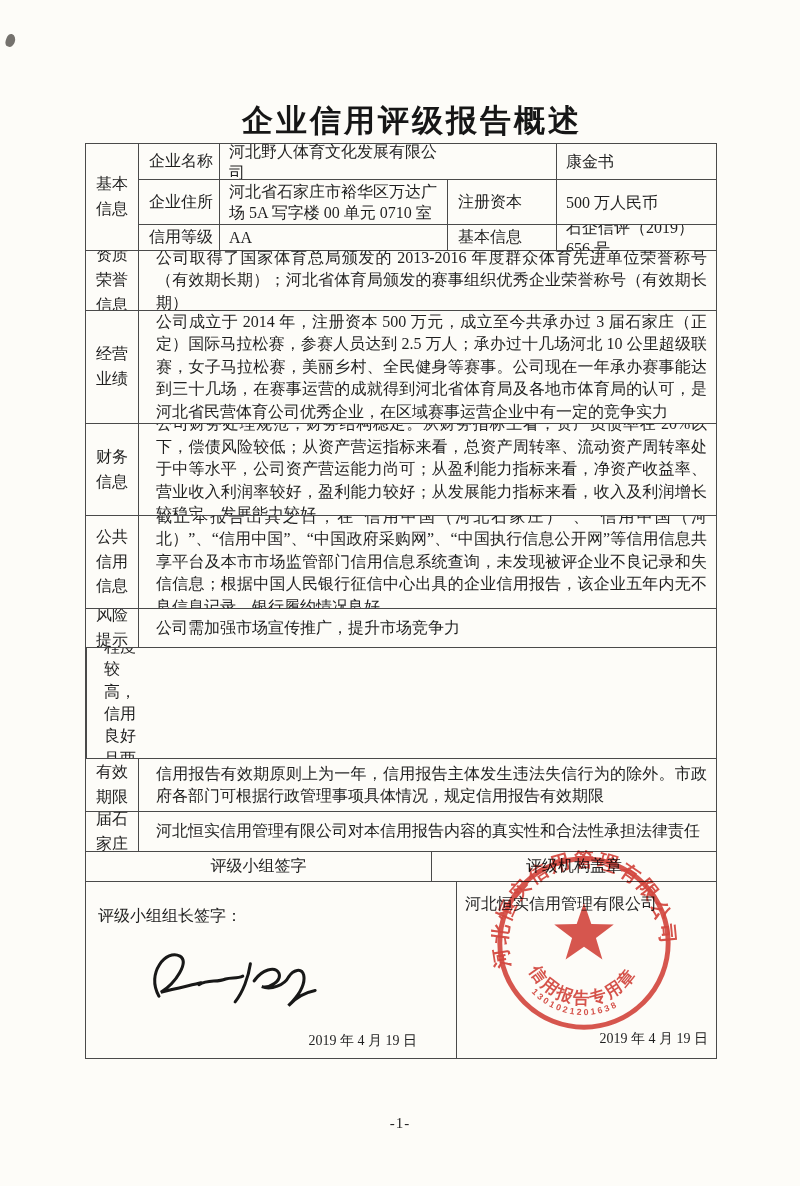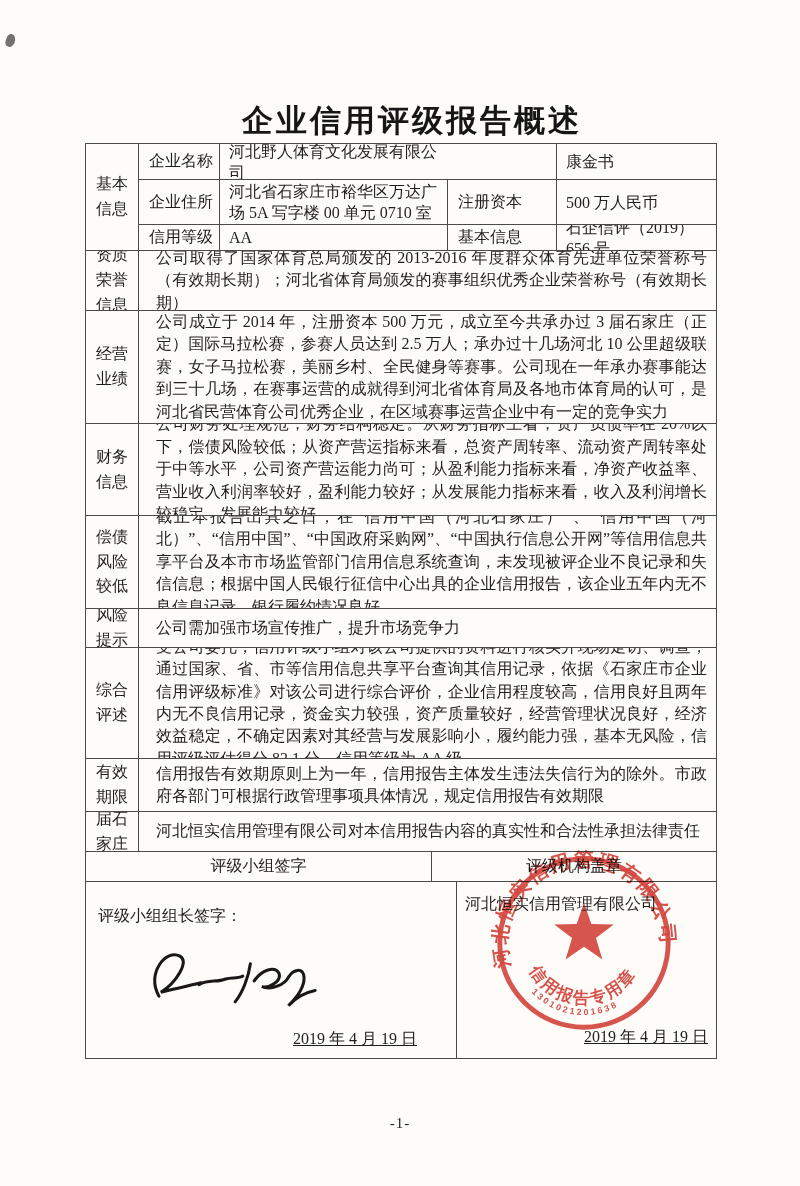--- a/index.html
+++ b/index.html
@@ -73,21 +73,21 @@
   .sigheader .hcell{display:flex;align-items:center;justify-content:center;}
   .sigheader .hcell.right{border-left:1.5px solid var(--line);}
   .sigbody{
     display:grid;grid-template-columns:345px 1fr;height:176px;
     border-top:1.5px solid var(--line);
   }
   .sigbody .scell{position:relative;}
   .sigbody .scell.right{border-left:1.5px solid var(--line);margin-left:25px;}
   .leader-label{position:absolute;left:12px;top:24px;}
   .scribble{position:absolute;left:52px;top:58px;}
-  .date{position:absolute;font-size:16px;white-space:nowrap;text-decoration:underline;}
+  .date{position:absolute;font-size:14px;white-space:nowrap;}
   .date.left{right:14px;bottom:8px;}
   .date.right{right:8px;bottom:10px;}
   .agency-name{position:absolute;left:8px;top:12px;z-index:1;white-space:nowrap;}
   .stamp{
     position:absolute;left:34px;top:-32px;z-index:2;
     mix-blend-mode:multiply;opacity:.9;
   }
   .pagenum{
     position:absolute;top:1115px;left:0;width:100%;
     text-align:center;font-size:15px;letter-spacing:1px;
@@ -139,35 +139,34 @@
     </div>
 
     <div class="sec" style="height:91px">
       <div class="head">财务信息</div>
       <div class="body">
           <div class="txt">公司财务处理规范，财务结构稳定。从财务指标上看，资产负债率在 20%以下，偿债风险较低；从资产营运指标来看，总资产周转率、流动资产周转率处于中等水平，公司资产营运能力尚可；从盈利能力指标来看，净资产收益率、营业收入利润率较好，盈利能力较好；从发展能力指标来看，收入及利润增长较稳定，发展能力较好</div>
         </div>
     </div>
 
     <div class="sec" style="height:92px">
-      <div class="head">偿债风险较低</div>
+      <div class="head">公共信用信息</div>
       <div class="body">
           <div class="txt">截止本报告出具之日，在“信用中国（河北石家庄）”、“信用中国（河北）”、“信用中国”、“中国政府采购网”、“中国执行信息公开网”等信用信息共享平台及本市市场监管部门信用信息系统查询，未发现被评企业不良记录和失信信息；根据中国人民银行征信中心出具的企业信用报告，该企业五年内无不良信息记录，银行履约情况良好</div>
         </div>
     </div>
 
     <div class="sec" style="height:38px">
       <div class="head">风险提示</div>
       <div class="body">
           <div class="txt">公司需加强市场宣传推广，提升市场竞争力</div>
         </div>
     </div>
 
     <div class="sec" style="height:110px">
-      <div class="head">综合评述</div>
       <div class="body">
           <div class="txt">受公司委托，信用评级小组对该公司提供的资料进行核实并现场走访、调查，通过国家、省、市等信用信息共享平台查询其信用记录，依据《石家庄市企业信用评级标准》对该公司进行综合评价，企业信用程度较高，信用良好且两年内无不良信用记录，资金实力较强，资产质量较好，经营管理状况良好，经济效益稳定，不确定因素对其经营与发展影响小，履约能力强，基本无风险，信用评级评估得分 82.1 分，信用等级为 AA 级</div>
         </div>
     </div>
 
     <div class="sec" style="height:52px">
       <div class="head">有效期限</div>
       <div class="body">
           <div class="txt">信用报告有效期原则上为一年，信用报告主体发生违法失信行为的除外。市政府各部门可根据行政管理事项具体情况，规定信用报告有效期限</div>
         </div>

